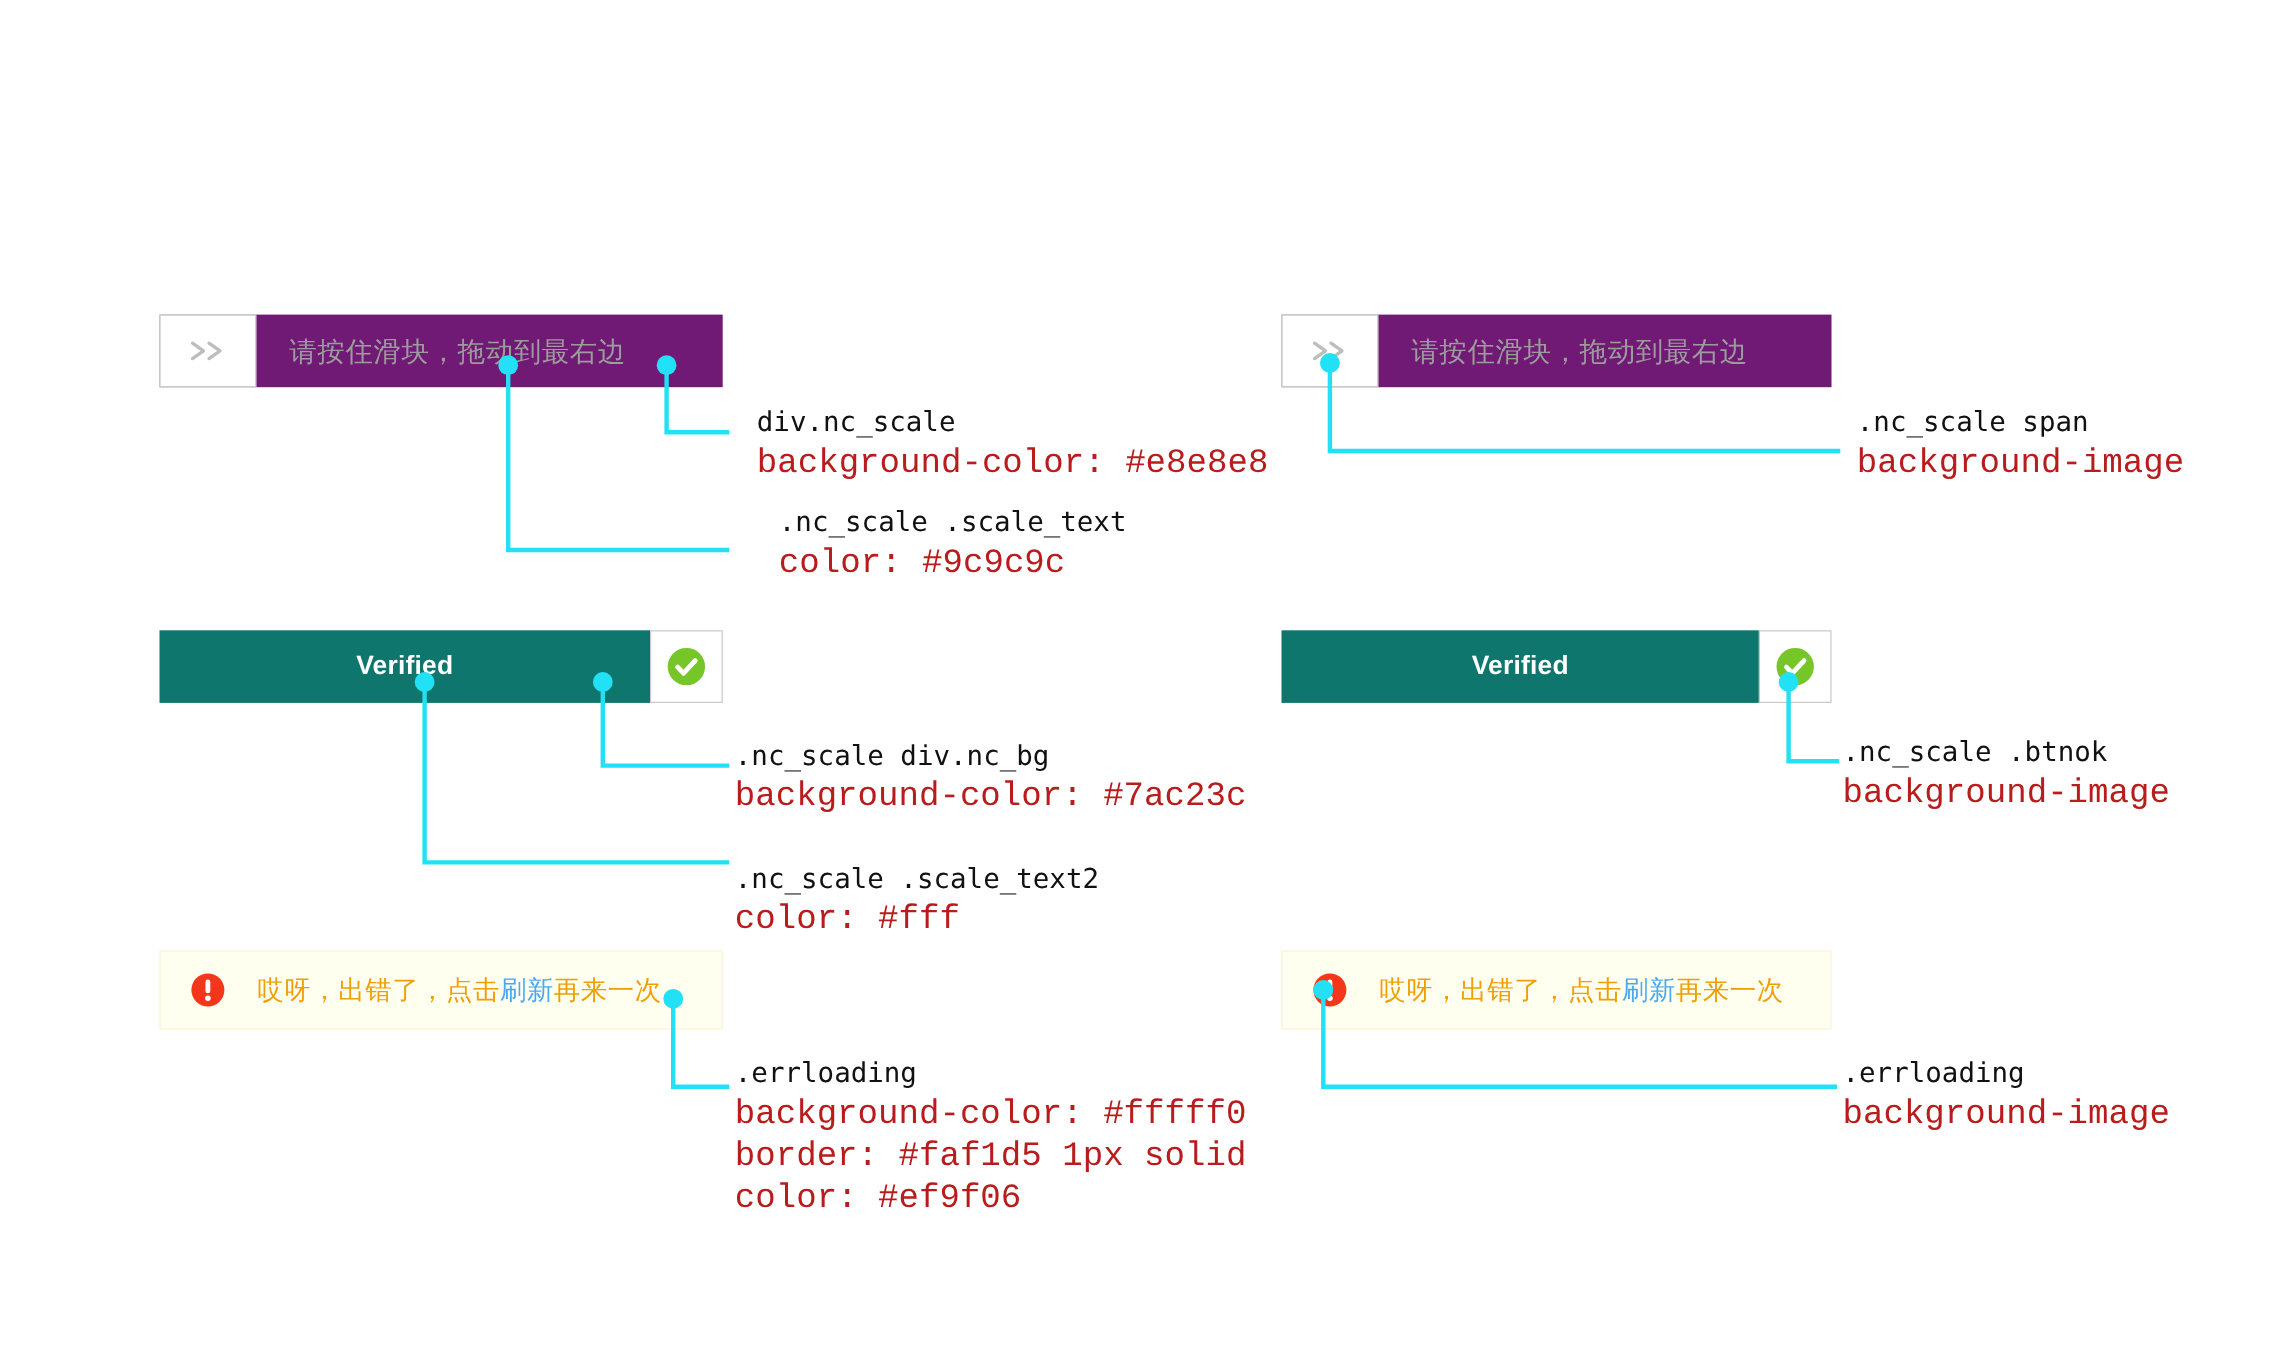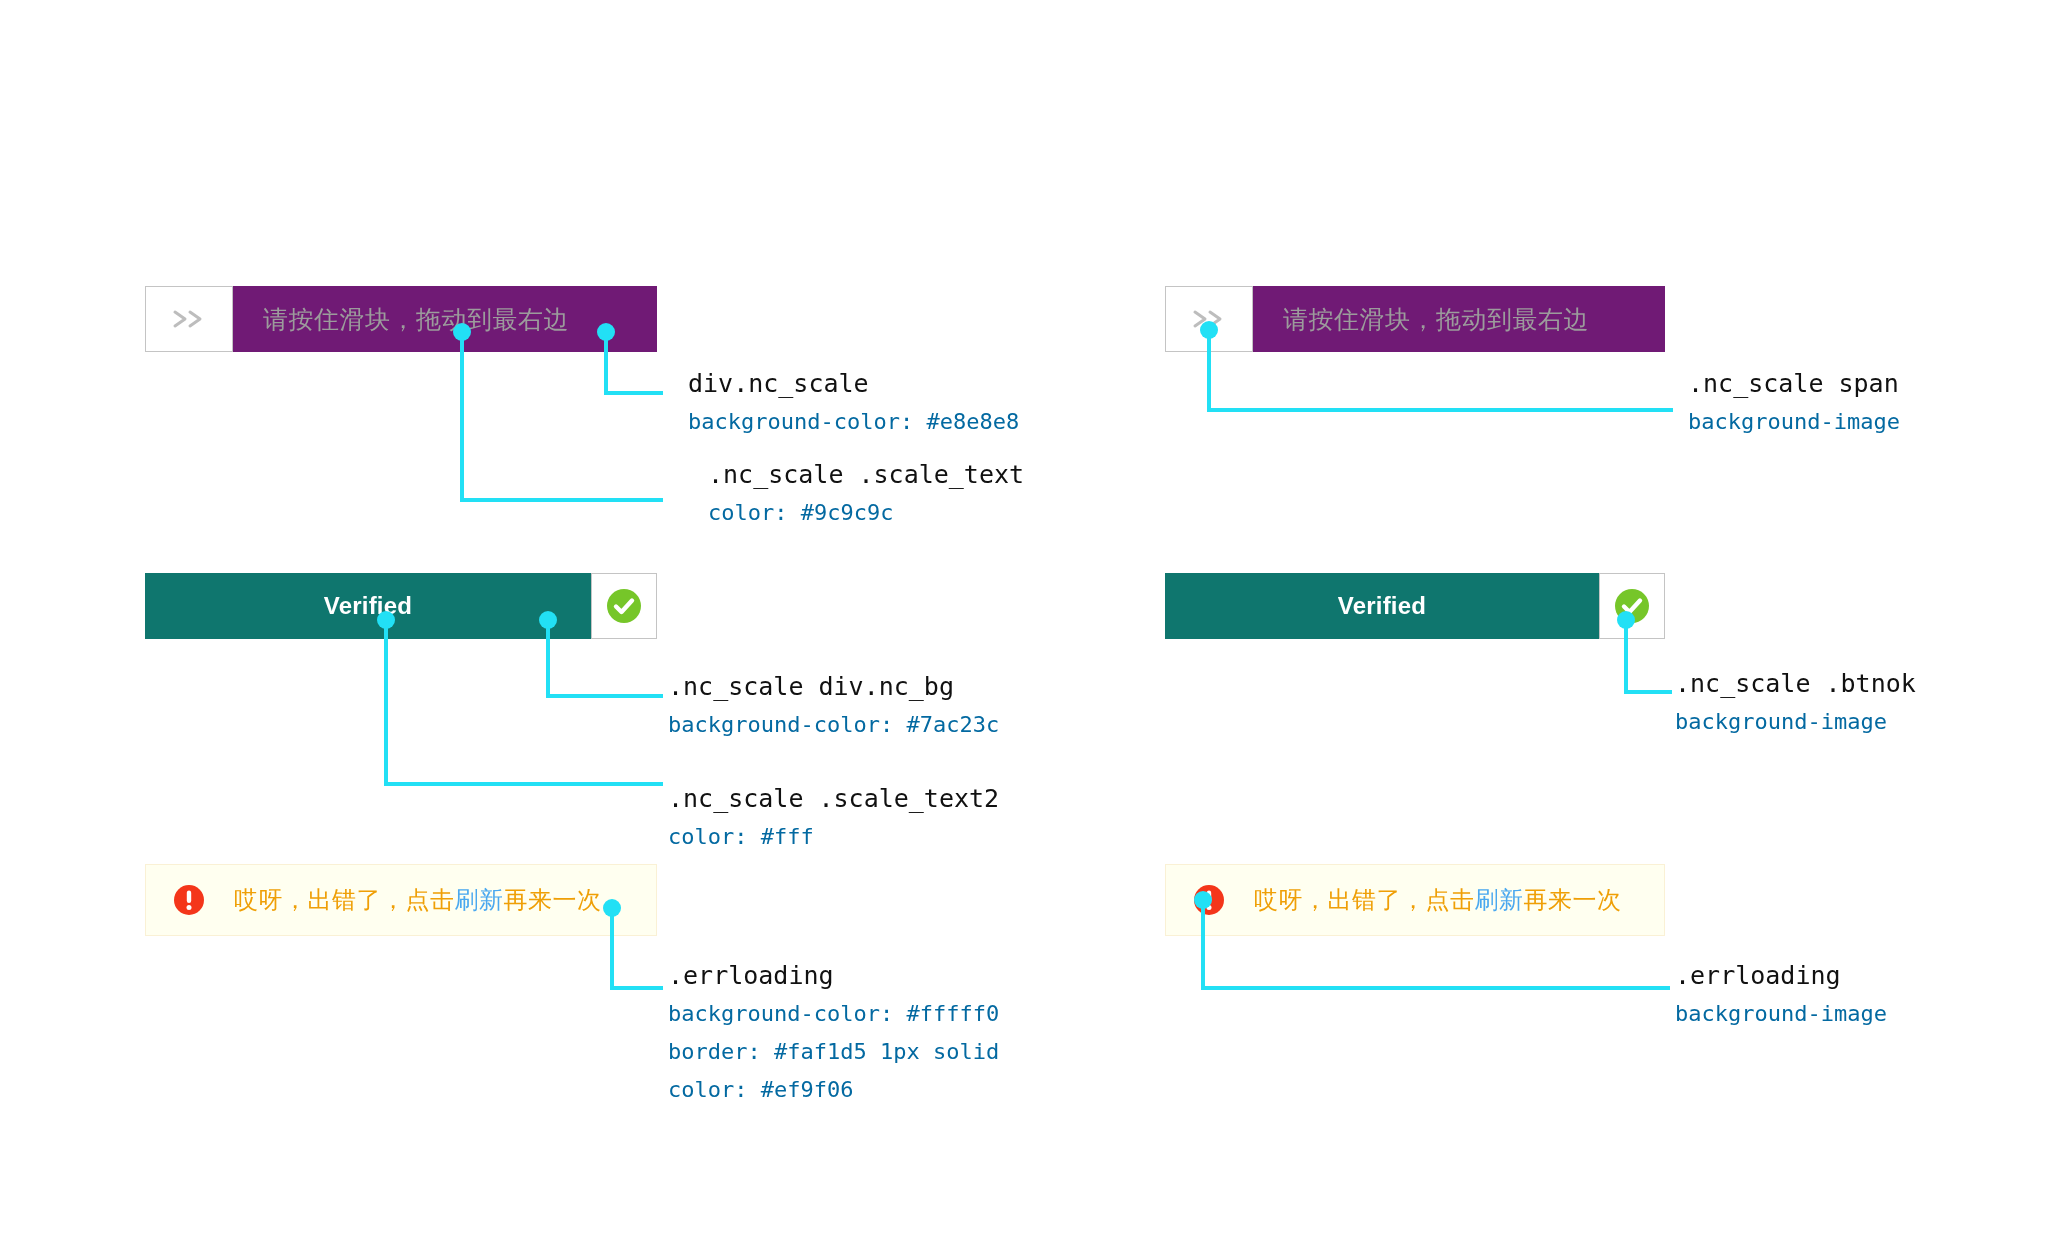--- a/index.html
+++ b/index.html
@@ -124,23 +124,24 @@
     position: absolute;
     font-family: "DejaVu Sans Mono", "Liberation Mono", monospace;
     white-space: nowrap;
   }
   .ann .sel {
     color: #111111;
     font-size: 25px;
     line-height: 38px;
   }
   .ann .prop {
-    color: #0369a1;
-    font-size: 22px;
+    color: #b91c1c;
+    font-size: 31px;
     line-height: 38px;
+    font-family: Liberation Mono, monospace;
   }
 
   
   .callout-layer {
     position: absolute;
     left: 0; top: 0;
     width: 2066px;
     height: 1242px;
     pointer-events: none;
   }

